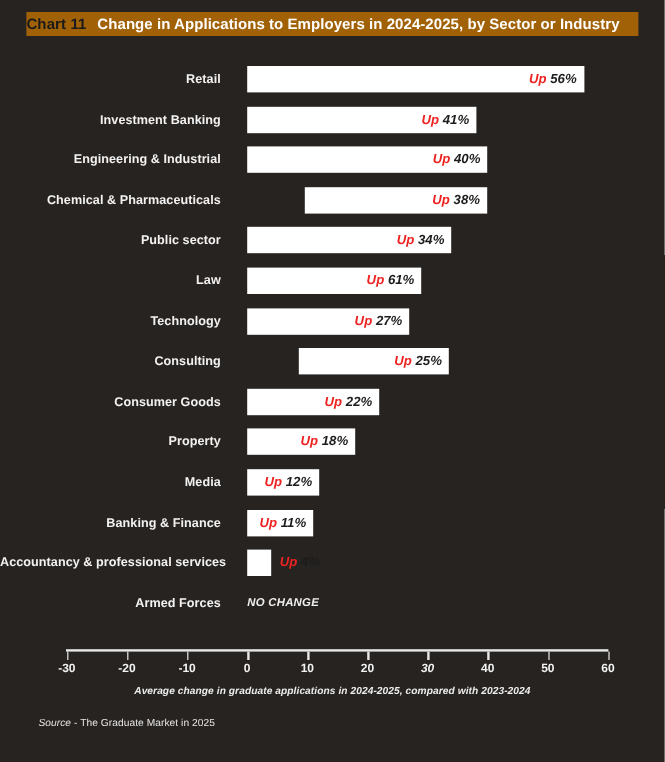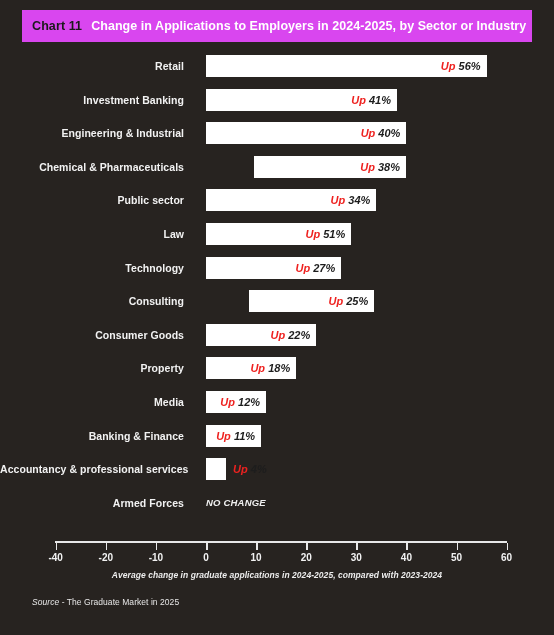--- a/index.html
+++ b/index.html
@@ -16,25 +16,24 @@
     height: 635px;
     background: #272320;
     overflow: hidden;
   }
   
   #title-bar {
     position: absolute;
     left: 22px;
     top: 10px;
     width: 510px;
-    height: 32px;
-    background: #d946ef;
+    height: 20px;
+    background: #a16207;
     display: flex;
     align-items: center;
-    padding-left: 10px;
     box-sizing: border-box;
   }
   #chart-number {
     color: #1a1a1a;
     font-size: 12.5px;
     font-weight: bold;
     letter-spacing: 0.1px;
     white-space: nowrap;
   }
   #chart-title {
@@ -221,21 +220,21 @@
         <div class="cat-label">Public sector</div>
         <div class="bar-wrap" style="width: 170.34px;">
           <div class="bar" style="width: 100%;"></div>
           <div class="bar-value inside"><span class="up">Up</span> <span>34%</span></div>
         </div>
       </div>
       <div class="row" style="top: 174px;">
         <div class="cat-label">Law</div>
         <div class="bar-wrap" style="width: 145.29px;">
           <div class="bar" style="width: 100%;"></div>
-          <div class="bar-value inside"><span class="up">Up</span> <span>51%</span></div>
+          <div class="bar-value inside"><span class="up">Up</span> <span>61%</span></div>
         </div>
       </div>
       <div class="row" style="top: 207.6px;">
         <div class="cat-label">Technology</div>
         <div class="bar-wrap" style="width: 135.27px;">
           <div class="bar" style="width: 100%;"></div>
           <div class="bar-value inside"><span class="up">Up</span> <span>27%</span></div>
         </div>
       </div>
       <div class="row" style="top: 241.2px;">
@@ -282,33 +281,33 @@
       </div>
       <div class="row" style="top: 442.8px;">
         <div class="cat-label">Armed Forces</div>
         <div class="nochange">NO CHANGE</div>
       </div>
     </div>
 
   <div id="axis">
     <div id="axis-line"></div>
   <div class="tick" style="left: 55.7px;"></div>
-      <div class="tick-label" style="left: 55.7px;">-40</div>
+      <div class="tick-label" style="left: 55.7px;">-30</div>
       <div class="tick" style="left: 105.8px;"></div>
       <div class="tick-label" style="left: 105.8px;">-20</div>
       <div class="tick" style="left: 155.9px;"></div>
       <div class="tick-label" style="left: 155.9px;">-10</div>
       <div class="tick" style="left: 206px;"></div>
       <div class="tick-label" style="left: 206px;">0</div>
       <div class="tick" style="left: 256.1px;"></div>
       <div class="tick-label" style="left: 256.1px;">10</div>
       <div class="tick" style="left: 306.2px;"></div>
       <div class="tick-label" style="left: 306.2px;">20</div>
       <div class="tick" style="left: 356.3px;"></div>
-      <div class="tick-label" style="left: 356.3px;">30</div>
+      <div class="tick-label" style="left: 356.3px; font-style: italic;">30</div>
       <div class="tick" style="left: 406.4px;"></div>
       <div class="tick-label" style="left: 406.4px;">40</div>
       <div class="tick" style="left: 456.5px;"></div>
       <div class="tick-label" style="left: 456.5px;">50</div>
       <div class="tick" style="left: 506.6px;"></div>
       <div class="tick-label" style="left: 506.6px;">60</div>
     </div>
 
   <div id="axis-caption">Average change in graduate applications in 2024-2025, compared with 2023-2024</div>
 

